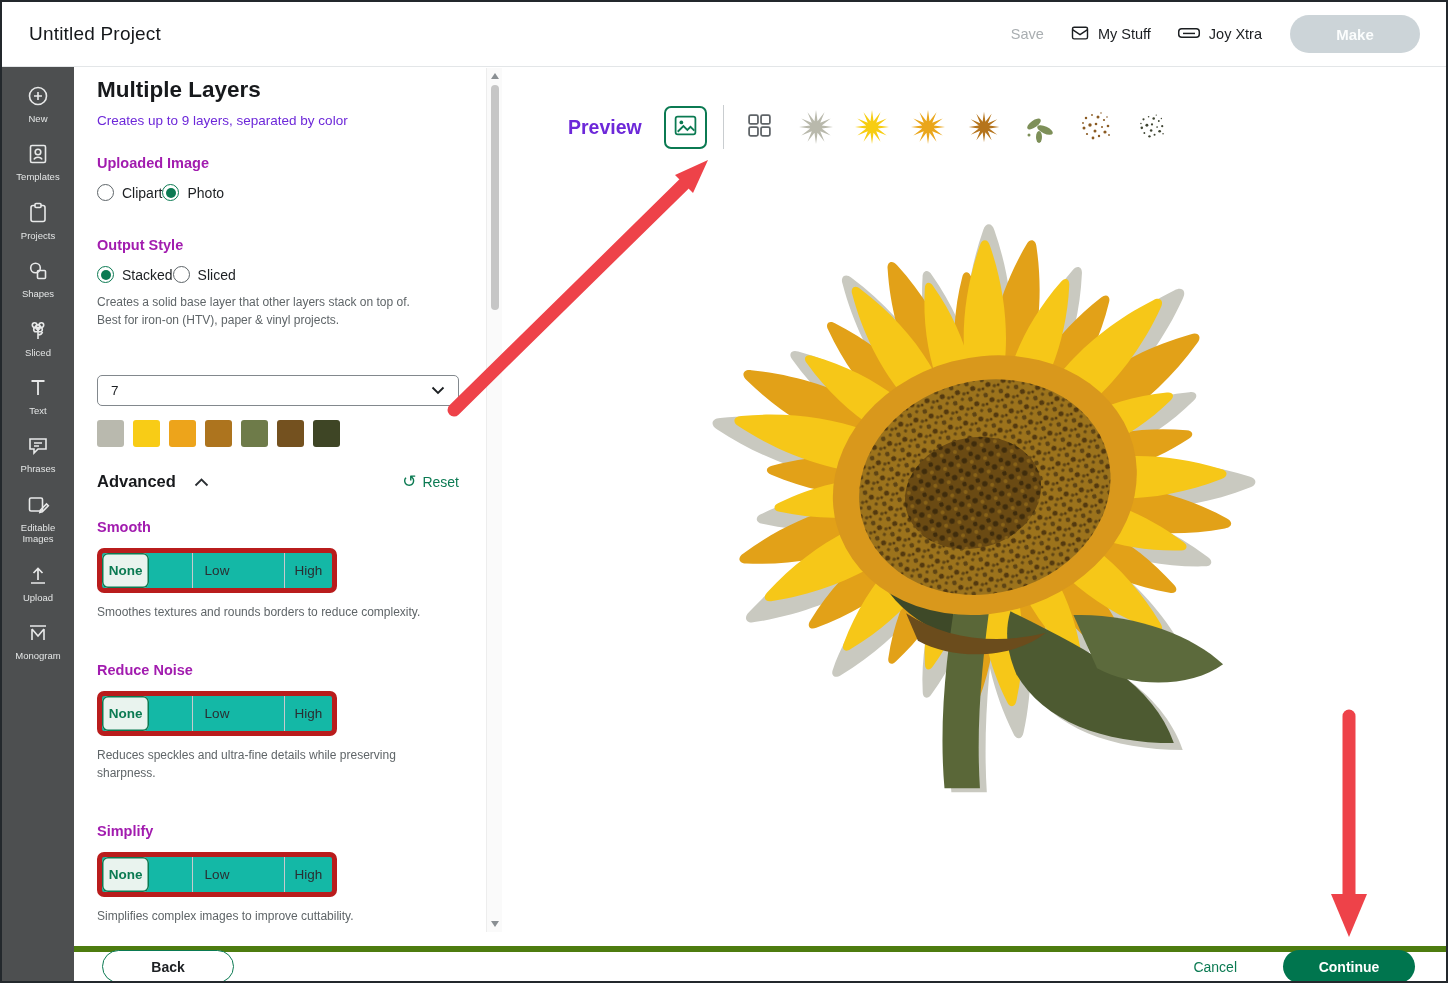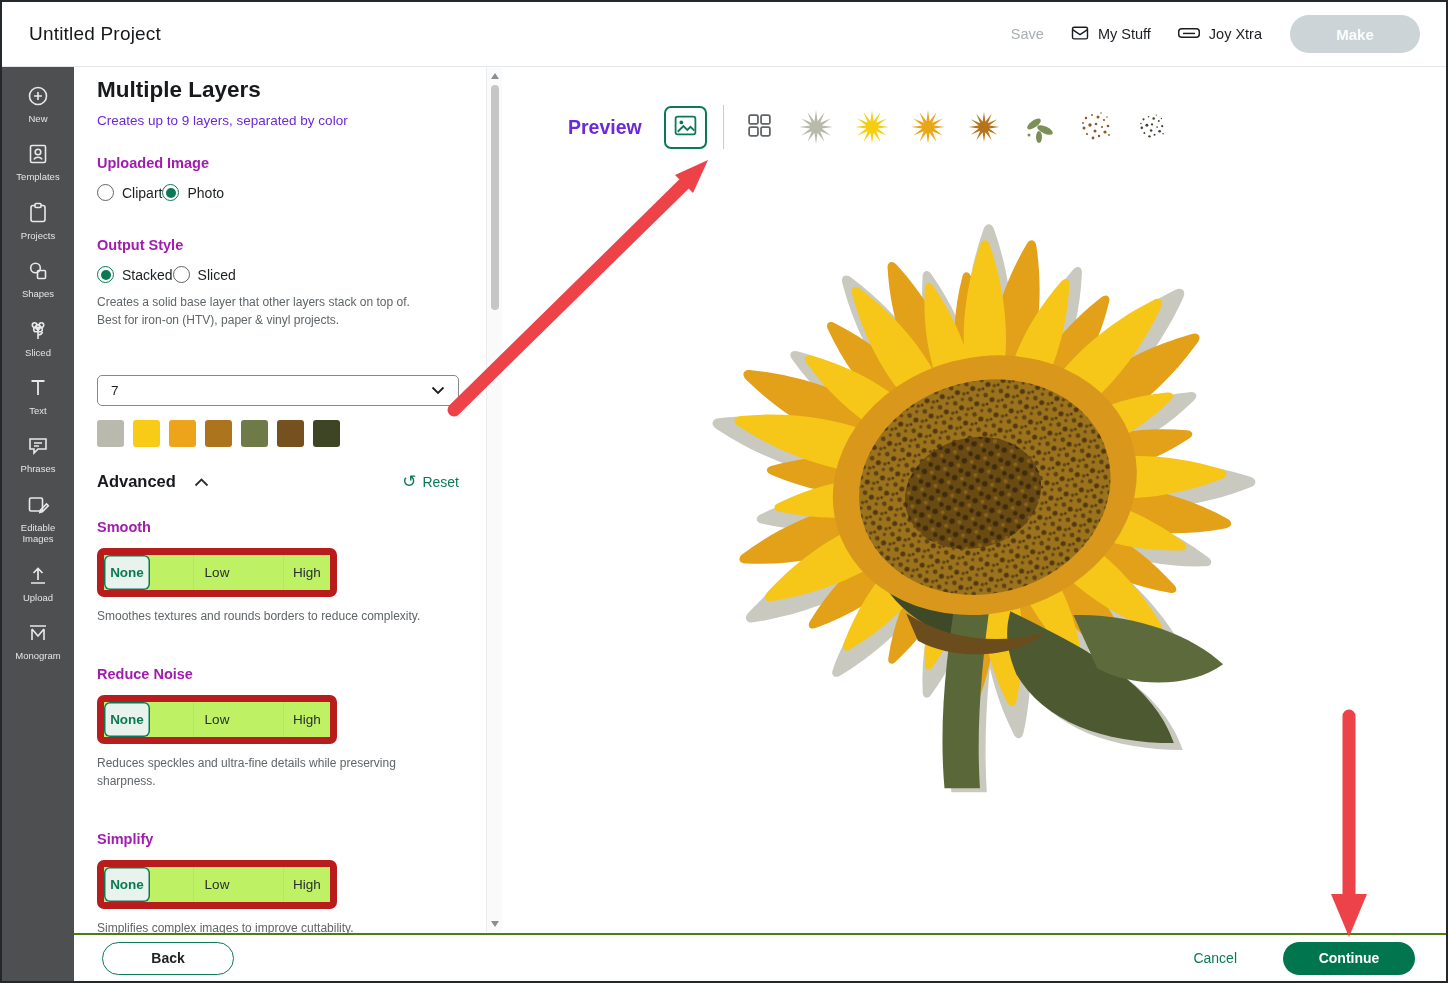--- a/index.html
+++ b/index.html
@@ -41,21 +41,21 @@
   .os-help { margin-bottom:46px; }
   .dropdown { width:362px; height:31px; border:1px solid #82888d; border-radius:5px; background:#fff;
               display:flex; align-items:center; justify-content:space-between; padding:0 13px;
               font-size:13.5px; color:#1c1f22; margin-bottom:14px; cursor:pointer; }
   .swatches { display:flex; gap:9px; margin-bottom:25px; }
   .swatch { width:27px; height:27px; border-radius:3px; cursor:pointer; }
   .adv-row { display:flex; align-items:center; justify-content:space-between; width:362px; margin-bottom:28px; }
   .adv-left { display:flex; align-items:center; gap:18px; font-size:16.5px; font-weight:600; color:#17191c; cursor:pointer; }
   .reset { display:flex; align-items:center; gap:6px; color:#0b7a52; font-size:14px; cursor:pointer; }
   .reset .undo { font-size:17px; line-height:1; }
-  .seg-group { display:flex; width:240px; border:7px solid #b91c1c; border-radius:7px; margin-bottom:10px; background:#bef264;gap:43px; }
+  .seg-group { display:flex; width:240px; border:5px solid #b91c1c; border-radius:7px; margin-bottom:10px; background:#14b8a6;gap:43px; }
   .seg { flex:1; height:35px; display:flex; align-items:center; justify-content:center;
          font-size:13.5px; color:#2a2e32; border-left:1px solid #c6cacd; cursor:pointer; }
   .seg:first-child { border-left:none; border-radius:6px 0 0 6px; }
   .seg:last-child { border-radius:0 6px 6px 0; }
   .seg.selected { background:#e9f3ee; color:#0b7a52; font-weight:bold;
                   box-shadow:inset 0 0 0 1.5px #0b7a52; border-radius:6px; border-left-color:transparent; }
   .group .help { margin-bottom:41px; }
   .group.last .help { margin-bottom:0; }
 
   
@@ -74,22 +74,22 @@
                 display:flex; align-items:center; justify-content:center; cursor:pointer; }
   .vdiv { width:1px; height:44px; background:#c9cdd0; margin:0 16px; }
   .grid-btn { width:40px; height:40px; background:none; border:none; display:flex; align-items:center;
               justify-content:center; cursor:pointer; margin-right:15px; }
   .thumb { width:42px; height:42px; background:#fff; border:none; display:flex; align-items:center;
            justify-content:center; cursor:pointer; margin-right:14px; padding:0; }
   .thumb svg { width:40px; height:40px; }
   .flower-svg { position:absolute; left:158px; top:122px; width:630px; height:612px; }
 
   
-  .footer { position:absolute; left:72px; right:0; bottom:0; height:48px; background:#fff;
-            border-top:2px solid #4d7c0f; display:flex; align-items:center;
+  .footer { position:absolute; left:72px; right:0; bottom:0; height:35px; background:#fff;
+            border-top:6px solid #4d7c0f; display:flex; align-items:center;
             justify-content:space-between; padding:0 31px 0 28px; z-index:5; }
   .back-btn { width:132px; height:33px; border:1.5px solid #0b7a52; border-radius:17px; background:#fff;
               color:#1d2023; font-size:14px; font-weight:bold; cursor:pointer; }
   .right-actions { display:flex; align-items:center; gap:46px; }
   .cancel { color:#0b7a52; font-size:14px; font-weight:normal; cursor:pointer; }
   .continue-btn { width:132px; height:33px; border-radius:17px; background:#00754e; border:none;
                   color:#fff; font-size:14px; font-weight:bold; cursor:pointer; }
 
   
   .arrow-overlay { position:absolute; pointer-events:none; z-index:50; }

